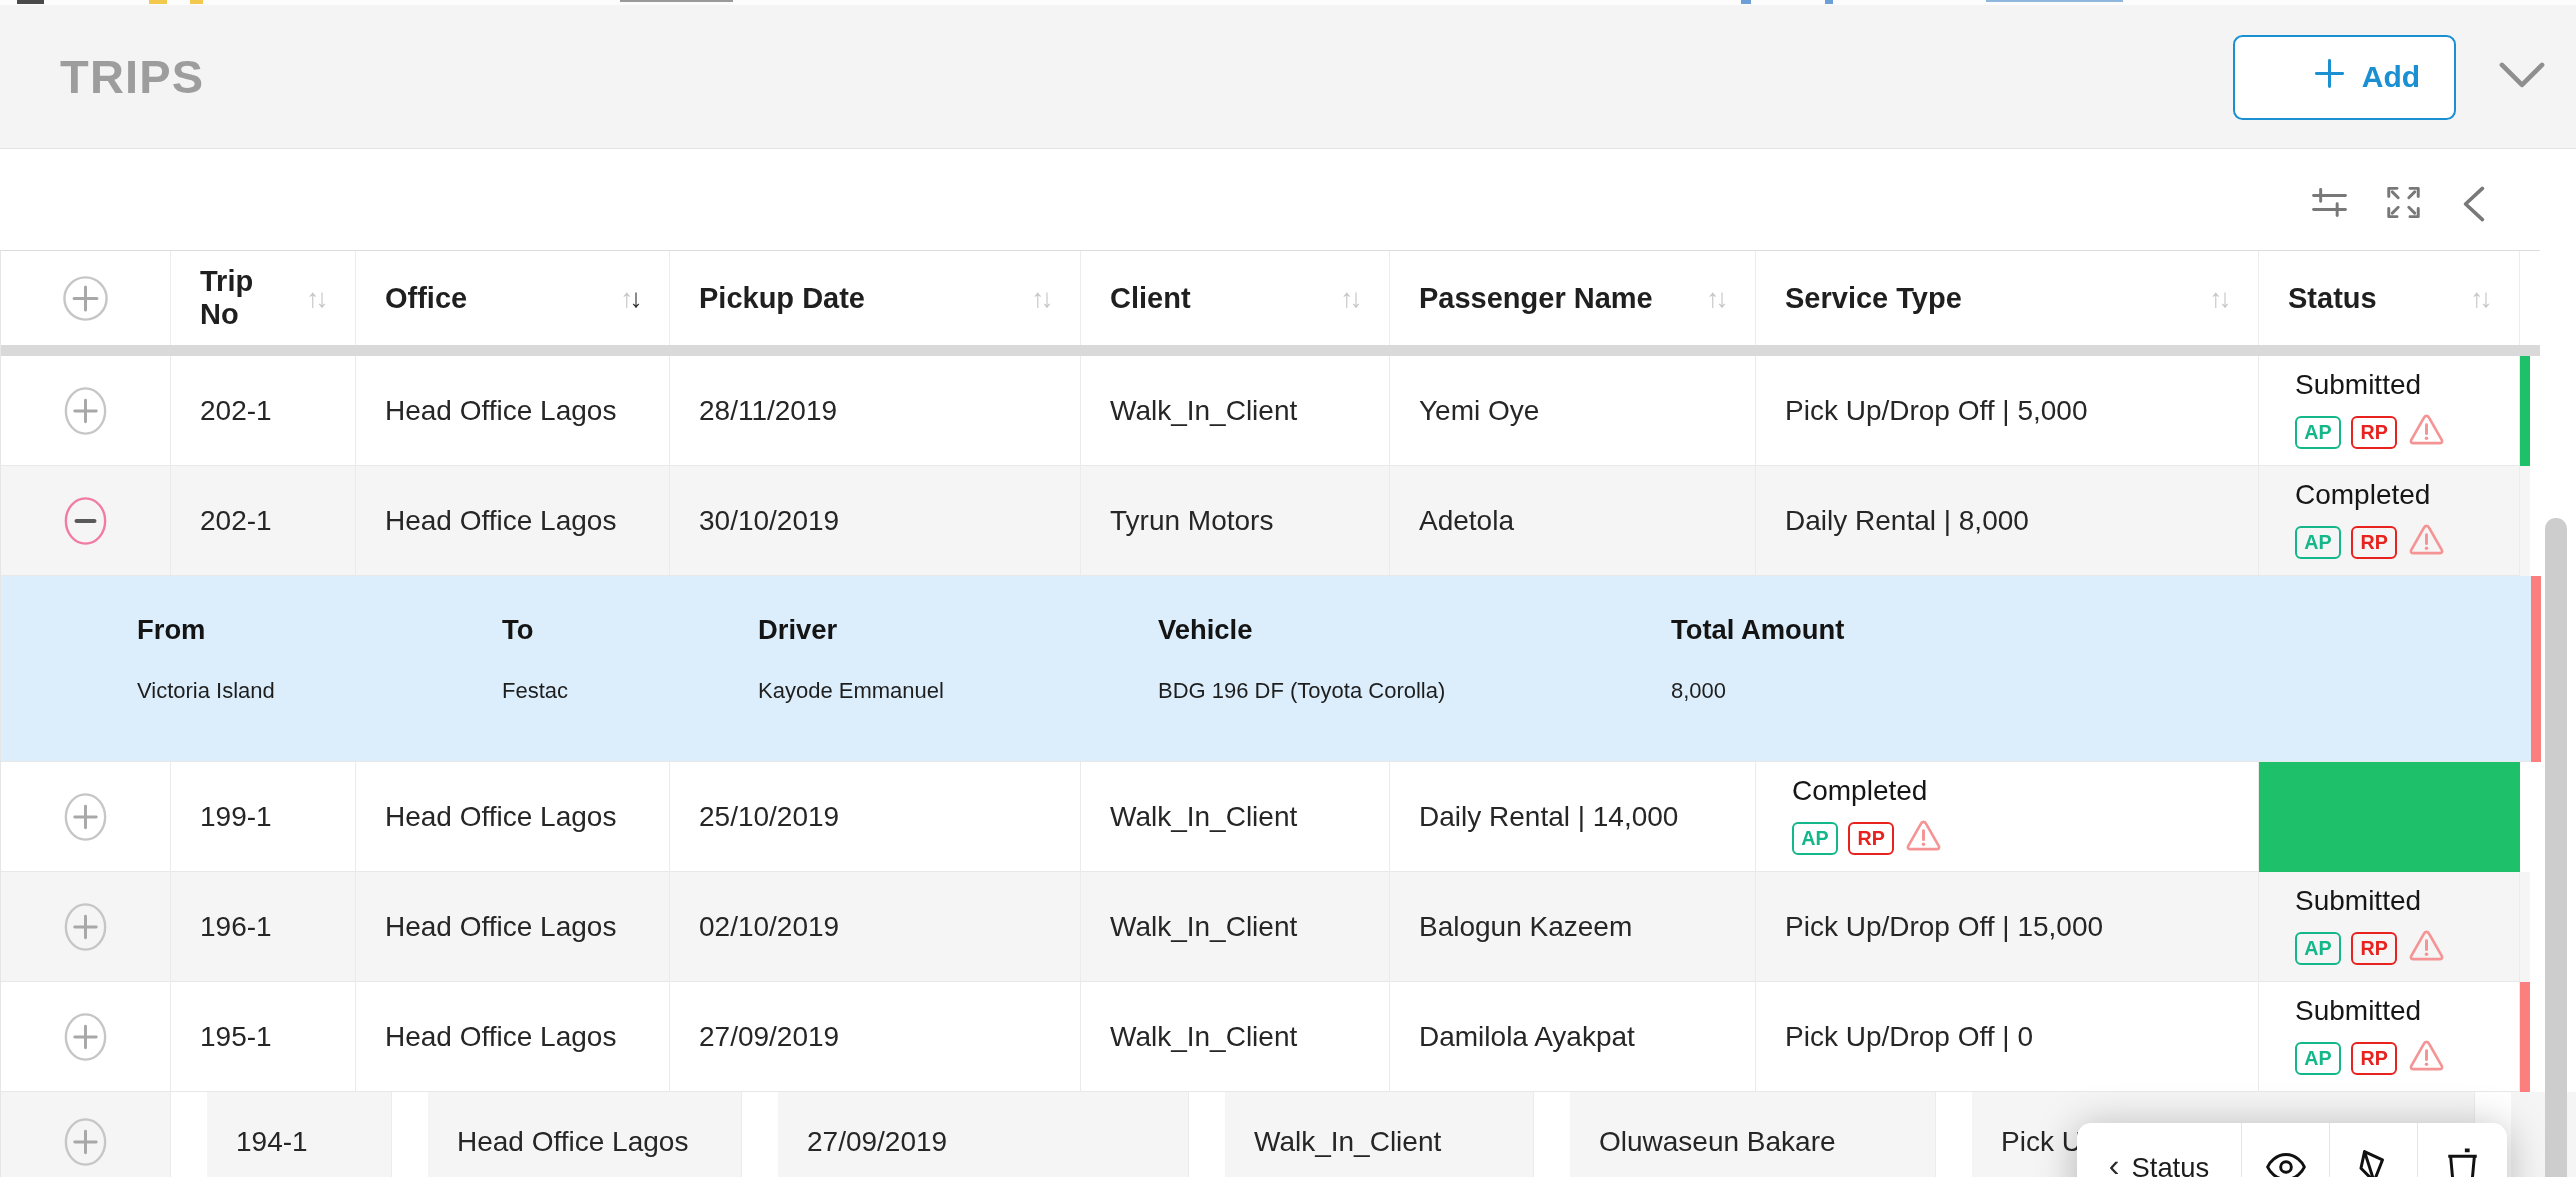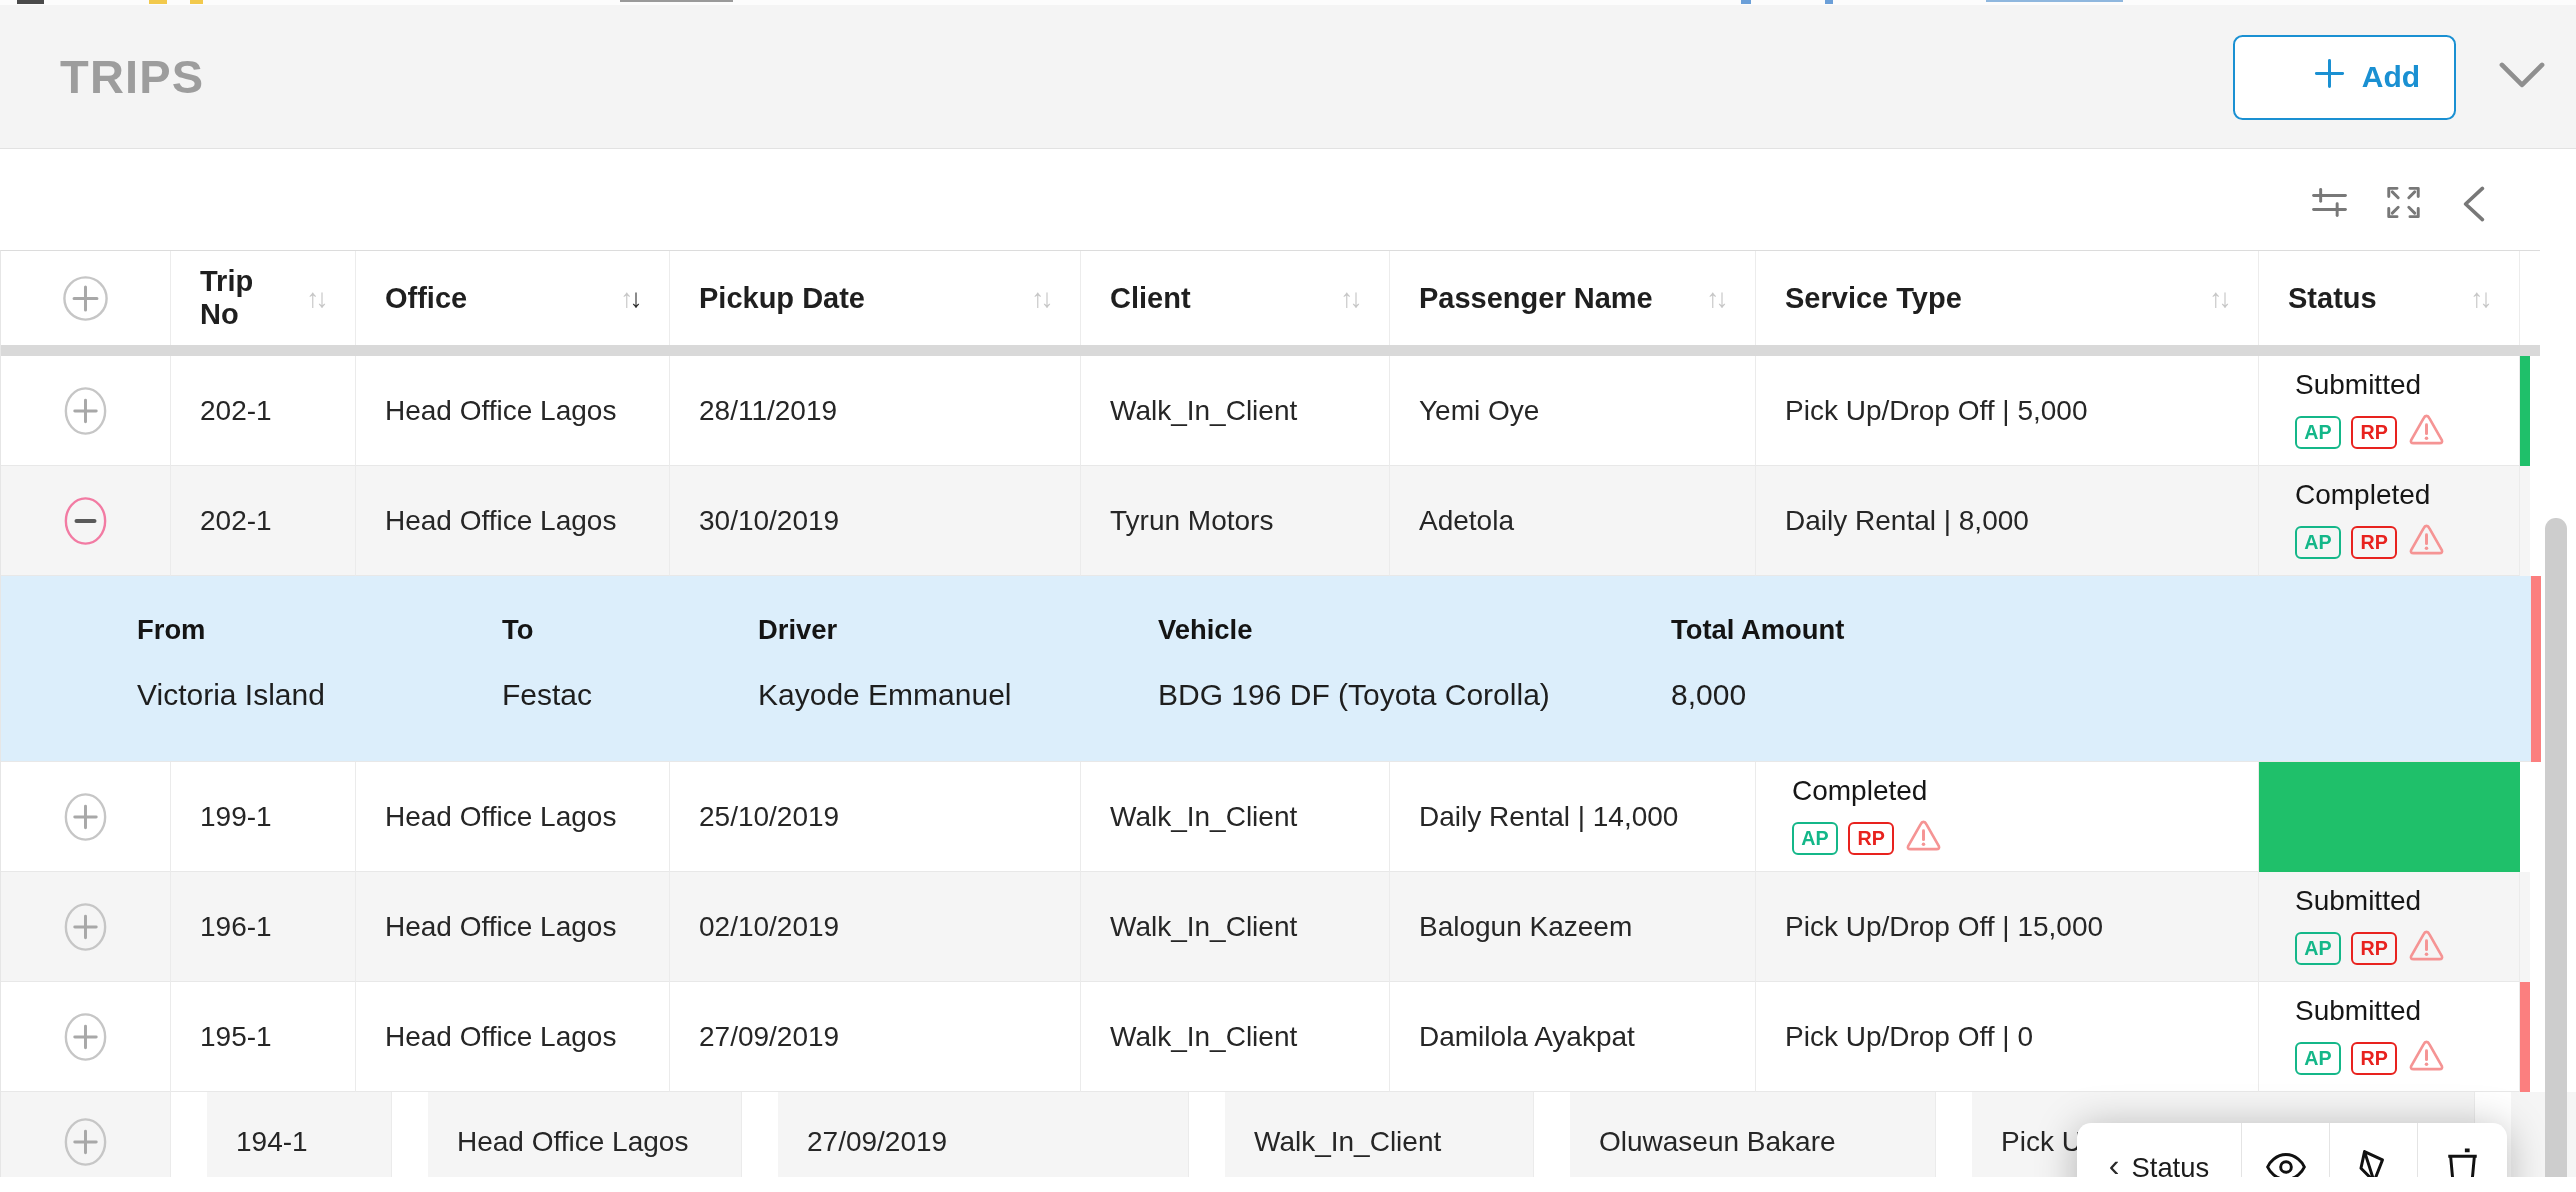--- a/index.html
+++ b/index.html
@@ -56,21 +56,21 @@
   .badge{font-size:19.7px;font-weight:bold;line-height:1;padding:4.8px 7.2px;border-radius:6px;border:2.4px solid;}
   .badge.ap{color:#14b789;border-color:#14b789;}
   .badge.rp{color:#e8221e;border-color:#e8221e;}
   .svc-amount{position:absolute;left:253px;top:50%;transform:translateY(-50%);}
 
   
   .detail-panel{display:grid;grid-template-columns:2530px 10px;height:186px;}
   .detail-inner{position:relative;background:#dceefb;border-bottom:1.2px solid #e8e8e8;box-sizing:border-box;}
   .dfield{position:absolute;margin-left:24px;}
   .dlabel{font-size:27.4px;font-weight:bold;color:#141414;}
-  .dvalue{font-size:30px;color:#1e1e1e;margin-top:37px;white-space:nowrap;}
+  .dvalue{font-size:22px;color:#1e1e1e;margin-top:37px;white-space:nowrap;}
   .dfield .dvalue{position:absolute;top:64px;left:0;margin:0;}
 
   
   .float-bar{position:absolute;left:2077px;top:1123px;width:430px;height:89px;background:#ffffff;
     border-radius:14.3px;box-shadow:0 4.8px 42px rgba(0,0,0,0.28);display:flex;z-index:6;overflow:hidden;}
   .fb-sec{display:flex;align-items:center;justify-content:center;cursor:pointer;box-sizing:border-box;}
   .fb-sec + .fb-sec{border-left:1.2px solid #e4e4e4;}
   .fb-status{width:164px;gap:12px;color:#1c1c1c;font-size:27.4px;}
   .fb-status .chev{font-size:32px;color:#2a2a2a;font-weight:normal;transform:translateY(-2.4px);}
   .fb-eye{width:88px;} .fb-edit{width:88px;} .fb-trash{width:90px;}

